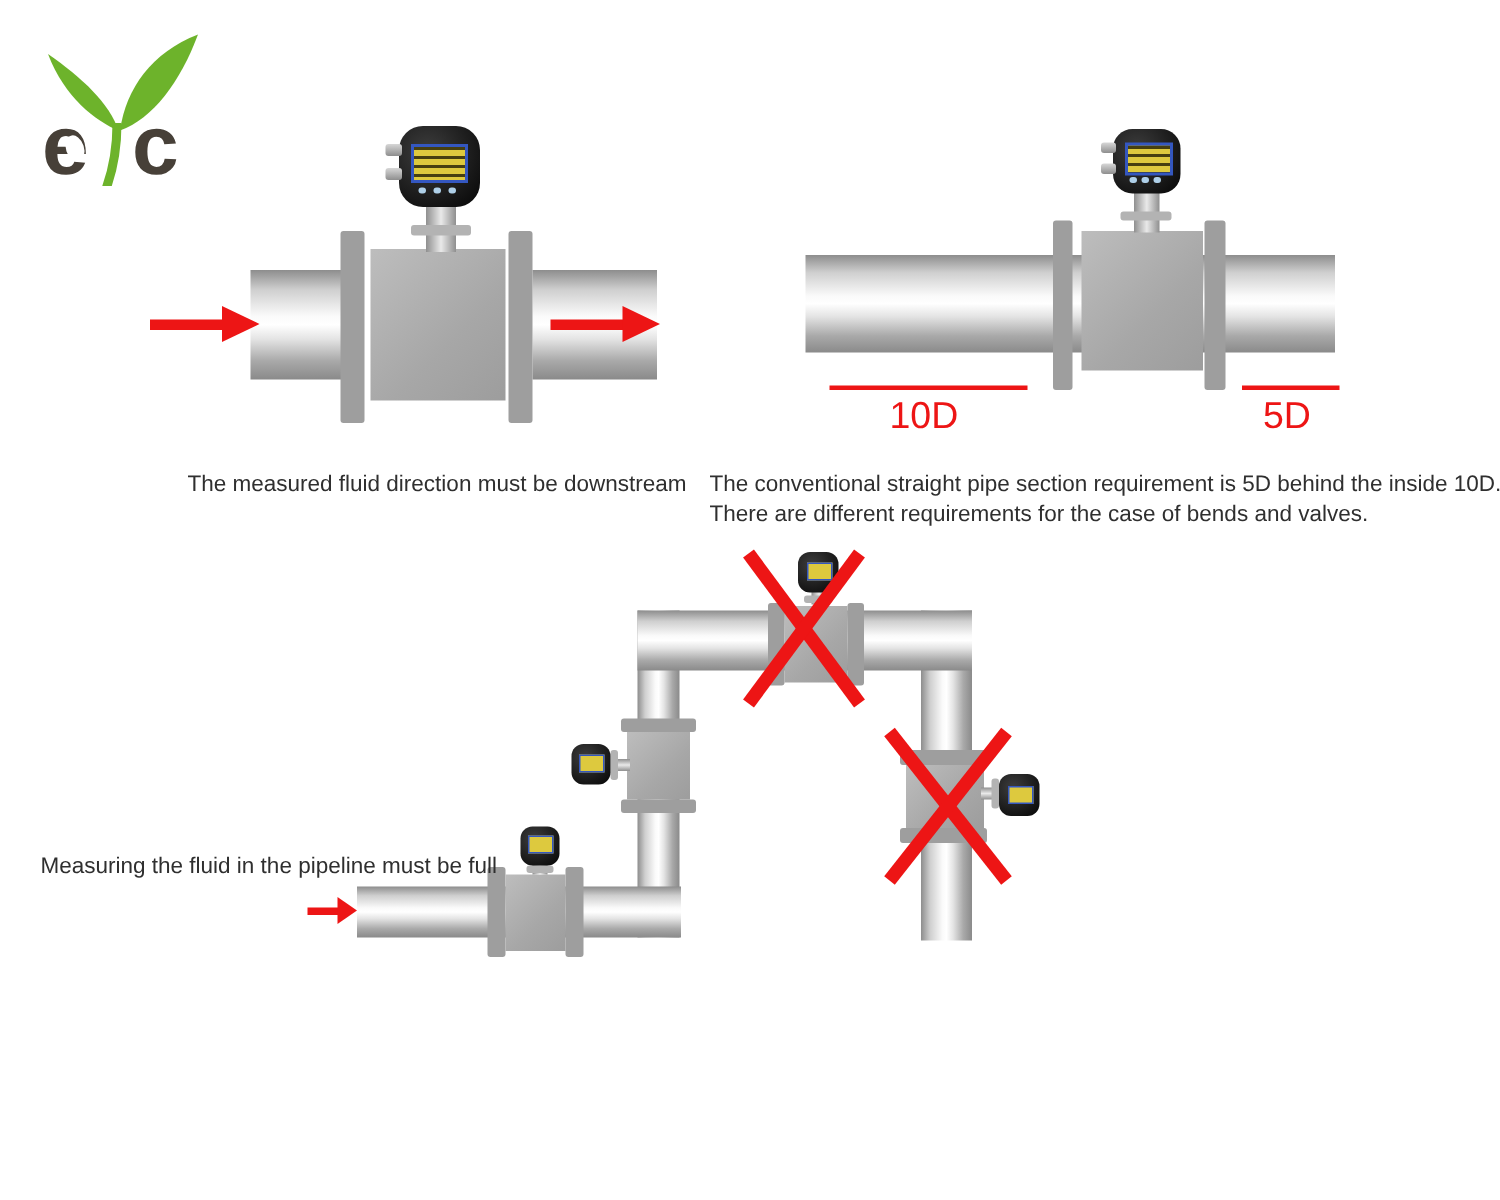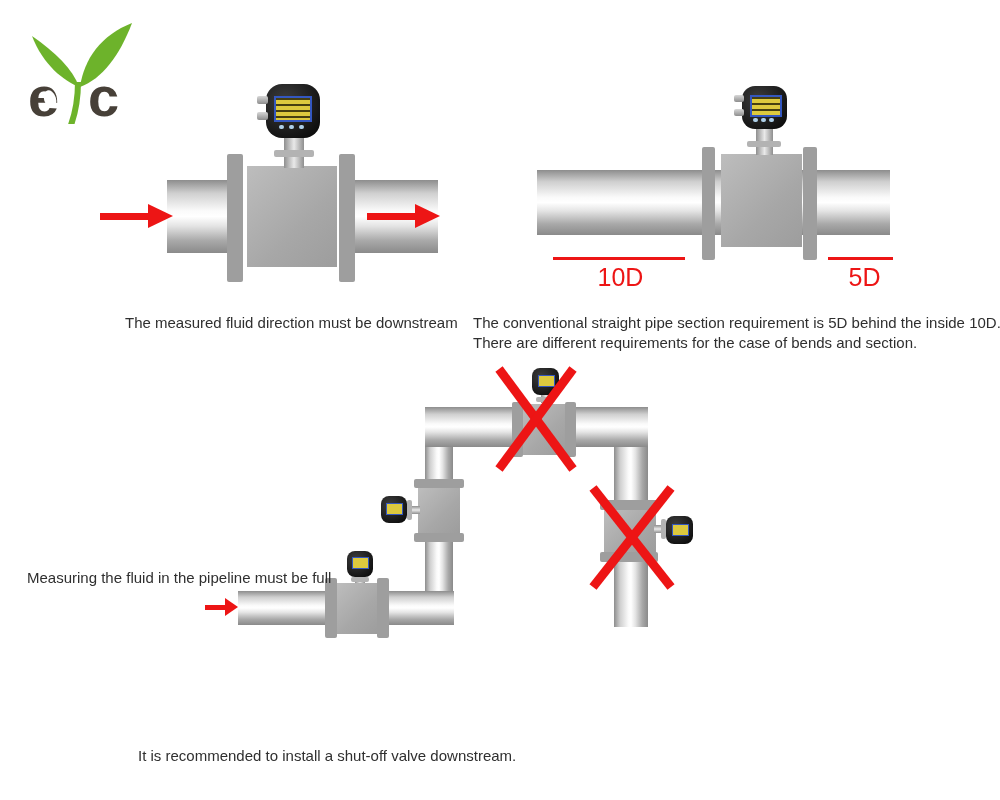--- a/index.html
+++ b/index.html
@@ -24,21 +24,21 @@
   .stem-v{position:absolute;background:linear-gradient(to right,#8f8f8f,#e9e9e9 50%,#8f8f8f);}
   .stem-h{position:absolute;background:linear-gradient(to bottom,#8f8f8f,#e9e9e9 50%,#8f8f8f);}
   .plate{position:absolute;background:#b3b3b3;border-radius:2px;}
   .gland{position:absolute;background:linear-gradient(to bottom,#d7d7d7,#8e8e8e);border-radius:2px;}
 
   
   .arrow{position:absolute;}
   .arrow .shaft{position:absolute;background:#ed1515;}
   .arrow .tip{position:absolute;width:0;height:0;}
   .redline{position:absolute;background:#ed1515;}
-  .dimlabel{position:absolute;color:#ed1515;font-size:25px;text-align:center;}
+  .dimlabel{position:absolute;color:#ed1515;font-size:25px;text-align:left;}
 
   
   .caption{position:absolute;font-size:15px;line-height:19.5px;color:#2f2f2f;}
   .para{position:absolute;font-size:15px;line-height:21.5px;color:#2f2f2f;}
 </style>
 </head>
 <body>
 
 <div id="canvas">
 
@@ -95,21 +95,21 @@
   <div class="gland" style="left:734px;top:95px;width:10px;height:7px"></div>
   <div class="gland" style="left:734px;top:109px;width:10px;height:7px"></div>
 
   <div class="redline" style="left:553px;top:257px;width:132px;height:3px"></div>
   <div class="redline" style="left:828px;top:257px;width:65px;height:3px"></div>
   <div class="dimlabel" style="left:593px;top:263px;width:55px">10D</div>
   <div class="dimlabel" style="left:842px;top:263px;width:45px">5D</div>
 
   <div class="caption" style="left:473px;top:313px;width:530px">
     <span>The conventional straight pipe section requirement is 5D behind the inside 10D.</span><br>
-    <span>There are different requirements for the case of bends and section.</span>
+    <span>There are different requirements for the case of bends and valves.</span>
   </div>
 
   <div class="pipe-v" style="left:425px;top:407px;width:28px;height:218px"></div>
   <div class="pipe-v" style="left:614px;top:407px;width:34px;height:220px"></div>
   <div class="pipe-h" style="left:425px;top:407px;width:223px;height:40px"></div>
   <div class="pipe-h" style="left:238px;top:591px;width:216px;height:34px"></div>
 
   <div class="flange" style="left:325px;top:578px;width:12px;height:60px"></div>
   <div class="flange" style="left:377px;top:578px;width:12px;height:60px"></div>
   <div class="mbody" style="left:337px;top:583px;width:40px;height:51px"></div>
@@ -157,16 +157,15 @@
   <div class="arrow" style="left:205px;top:598px;width:33px;height:19px">
     <div class="shaft" style="left:0;top:7px;width:21px;height:5px"></div>
     <div class="tip" style="left:20px;top:0;border-top:9.5px solid transparent;border-bottom:9.5px solid transparent;border-left:13px solid #ed1515"></div>
   </div>
 
   <div class="caption" style="left:27px;top:568px;width:340px">Measuring the fluid in the pipeline must be full</div>
 
   <div class="para" style="left:138px;top:702px;width:790px">
     <br>
     <br>
-    <span>It is recommended to install a shut-off valve downstream.</span>
   </div>
 
 </div>
 
 </body></html>

